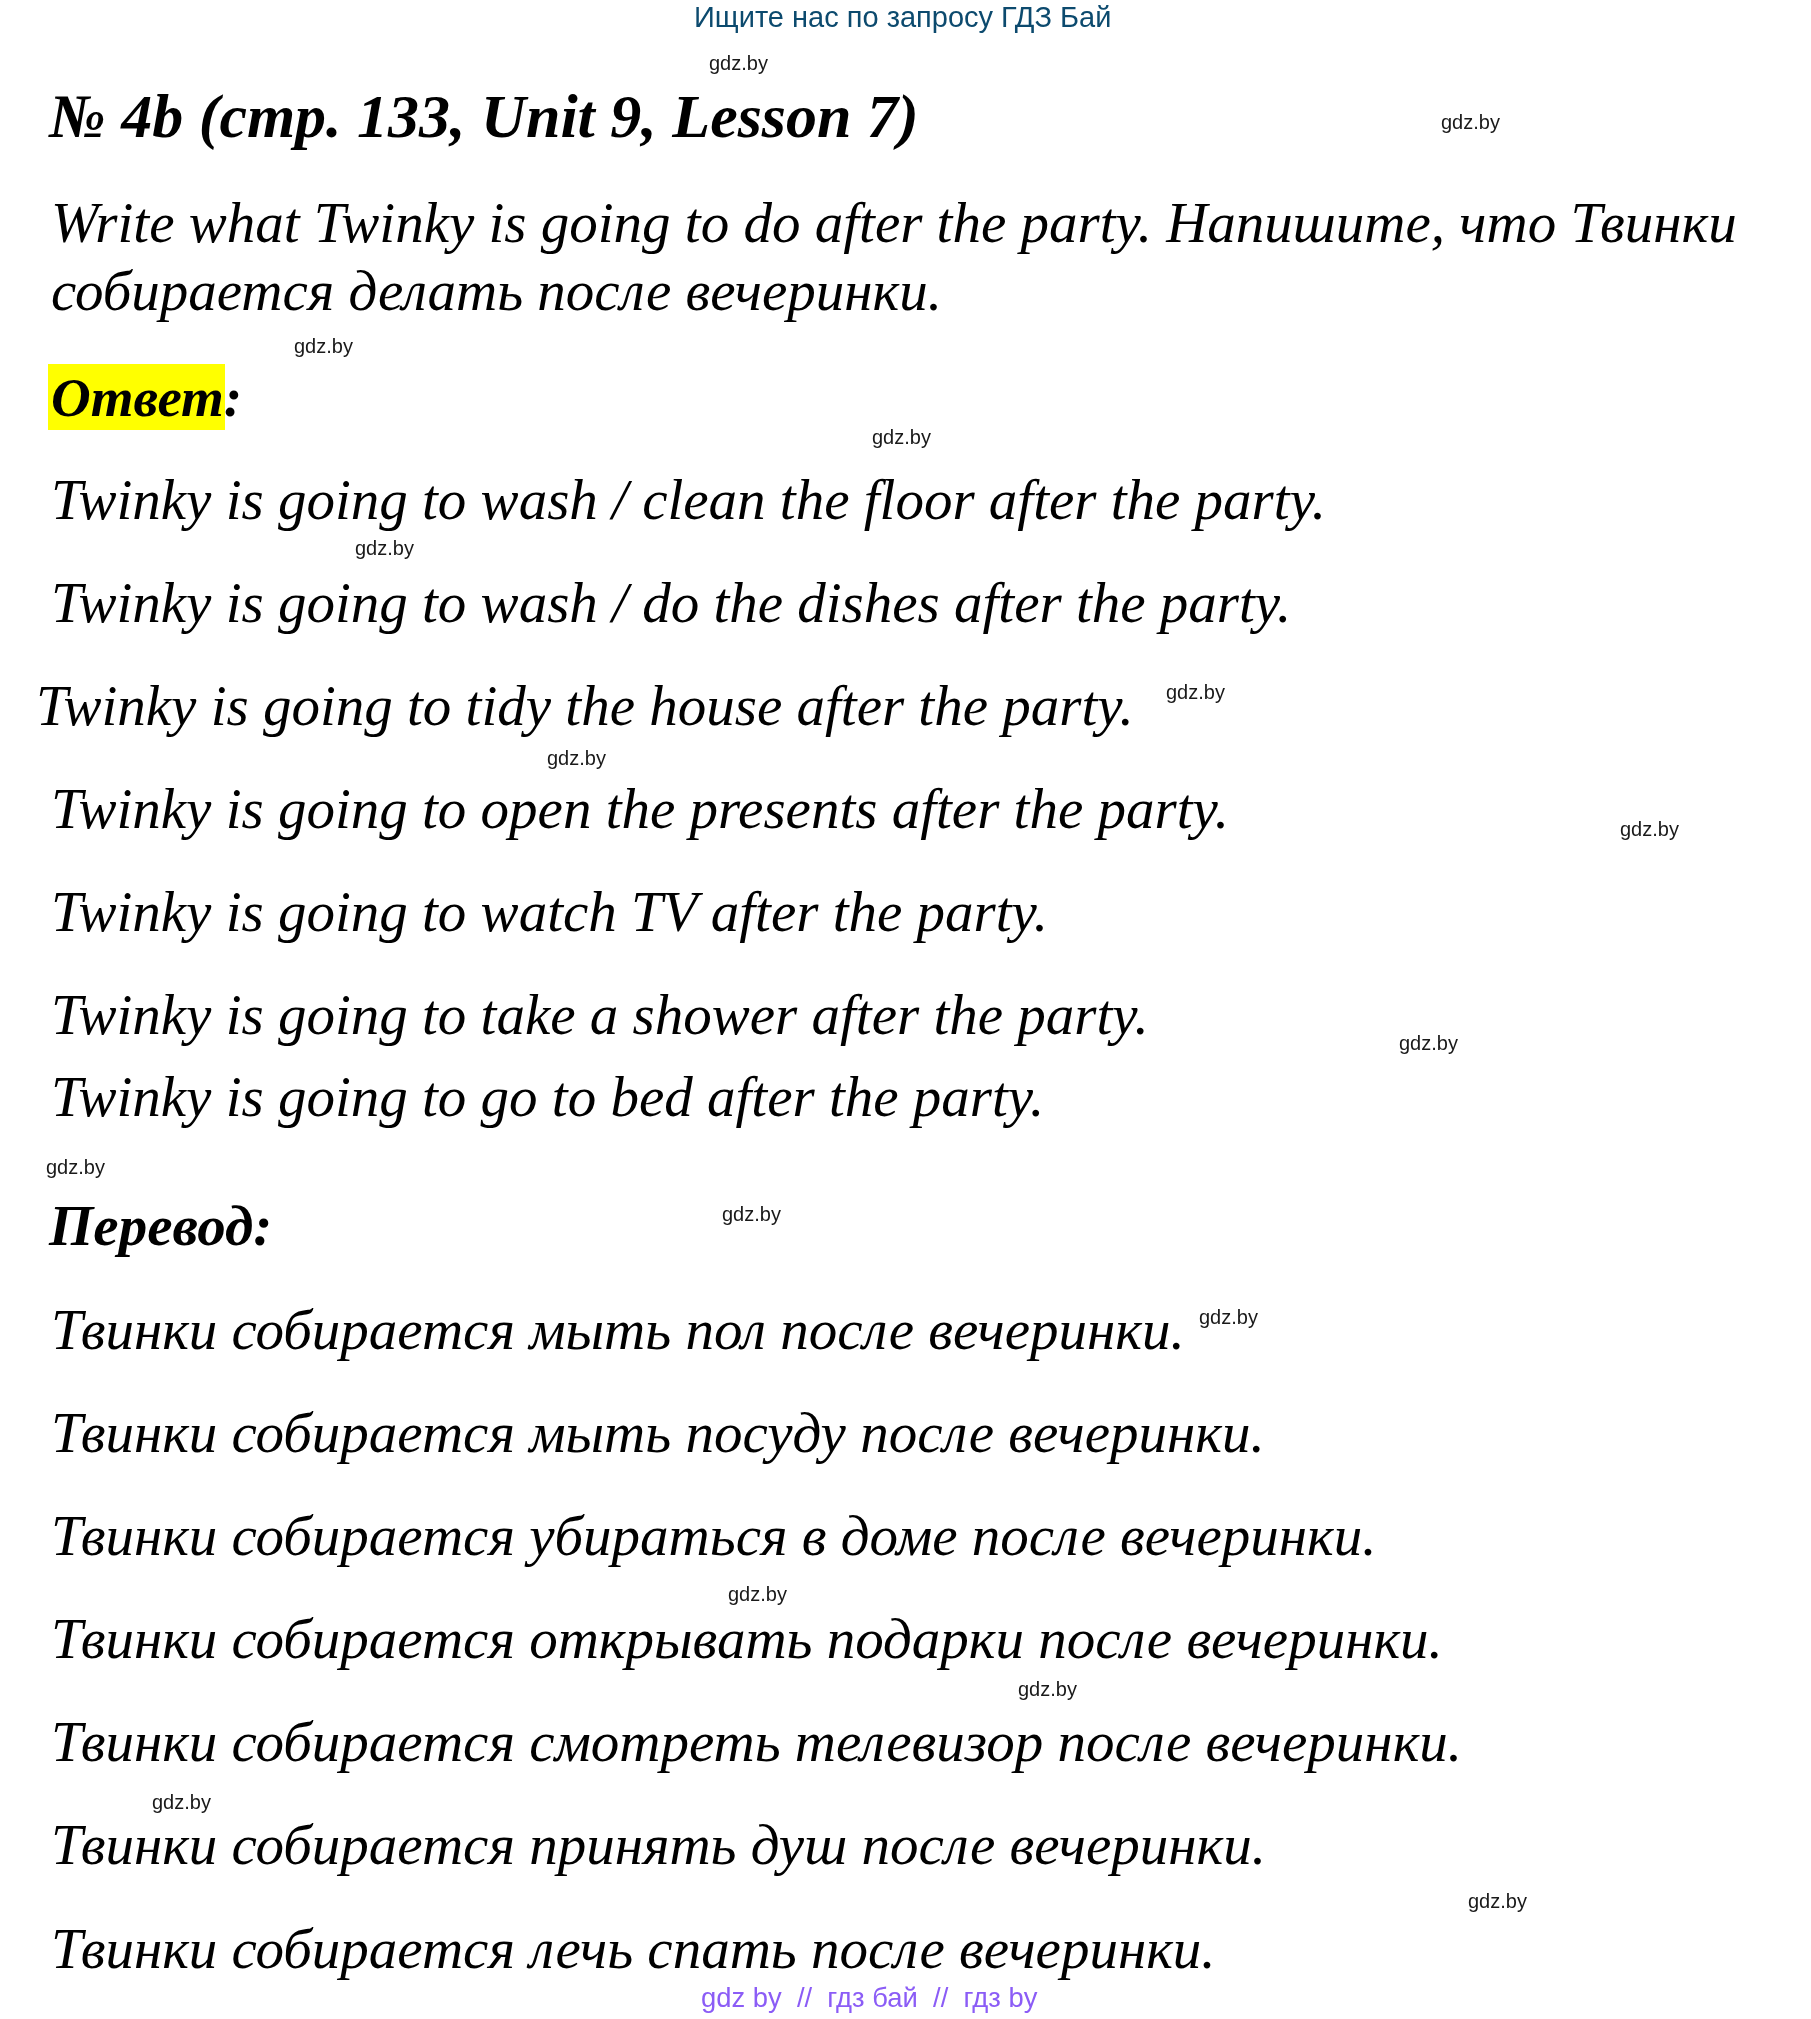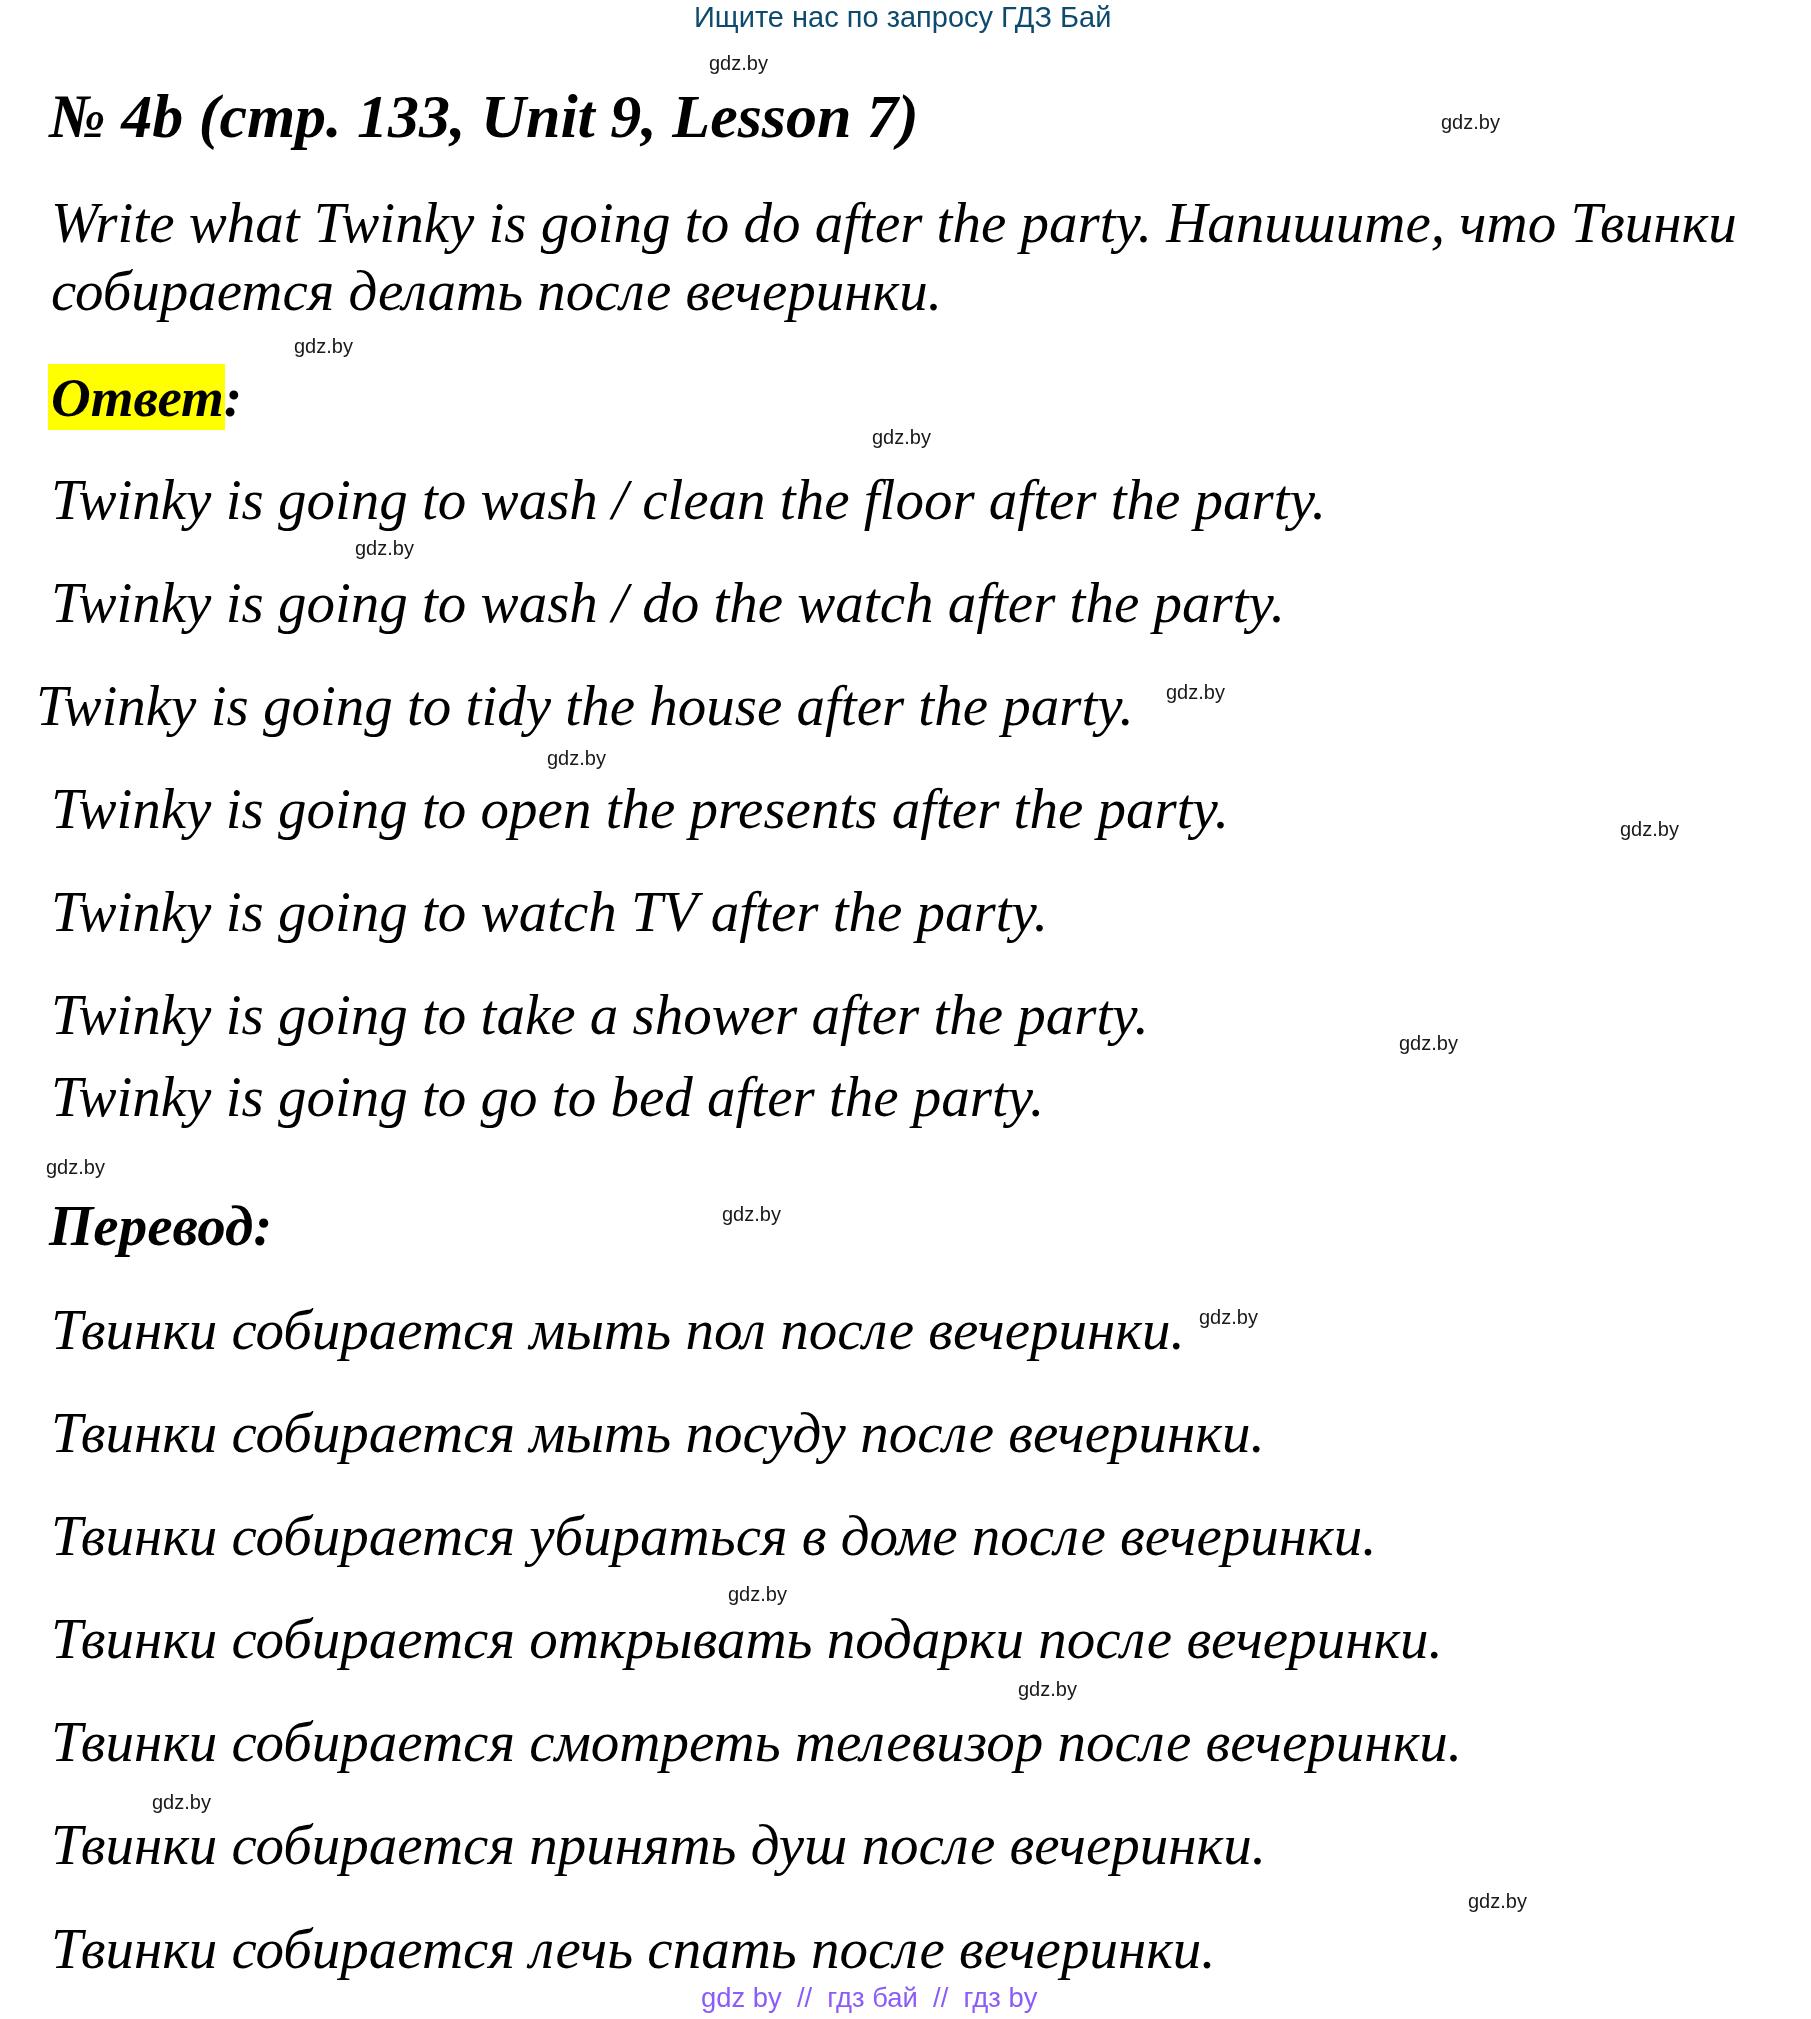--- a/index.html
+++ b/index.html
@@ -25,21 +25,21 @@
 <div>
   <div class="abs serif body-line" style="left:51px; top:194px;">Write what Twinky is going to do after the party. Напишите, что Твинки</div>
   <div class="abs serif body-line" style="left:51px; top:262px;">собирается делать после вечеринки.</div>
 </div>
 
 <div class="highlight" style="left:48px; top:364px; width:177px; height:66px;"></div>
 <div class="abs serif answer-label" style="left:51px; top:370px;">Ответ:</div>
 
 <div>
   <div class="abs serif body-line" style="left:51px; top:471px;">Twinky is going to wash / clean the floor after the party.</div>
-  <div class="abs serif body-line" style="left:51px; top:574px;">Twinky is going to wash / do the watch after the party.</div>
+  <div class="abs serif body-line" style="left:51px; top:574px;">Twinky is going to wash / do the dishes after the party.</div>
   <div class="abs serif body-line" style="left:36px; top:677px;">Twinky is going to tidy the house after the party.</div>
   <div class="abs serif body-line" style="left:51px; top:780px;">Twinky is going to open the presents after the party.</div>
   <div class="abs serif body-line" style="left:51px; top:883px;">Twinky is going to watch TV after the party.</div>
   <div class="abs serif body-line" style="left:51px; top:986px;">Twinky is going to take a shower after the party.</div>
   <div class="abs serif body-line" style="left:51px; top:1068px;">Twinky is going to go to bed after the party.</div>
 </div>
 
 <div class="abs serif heading" style="left:49px; top:1197px;">Перевод:</div>
 
 <div>

